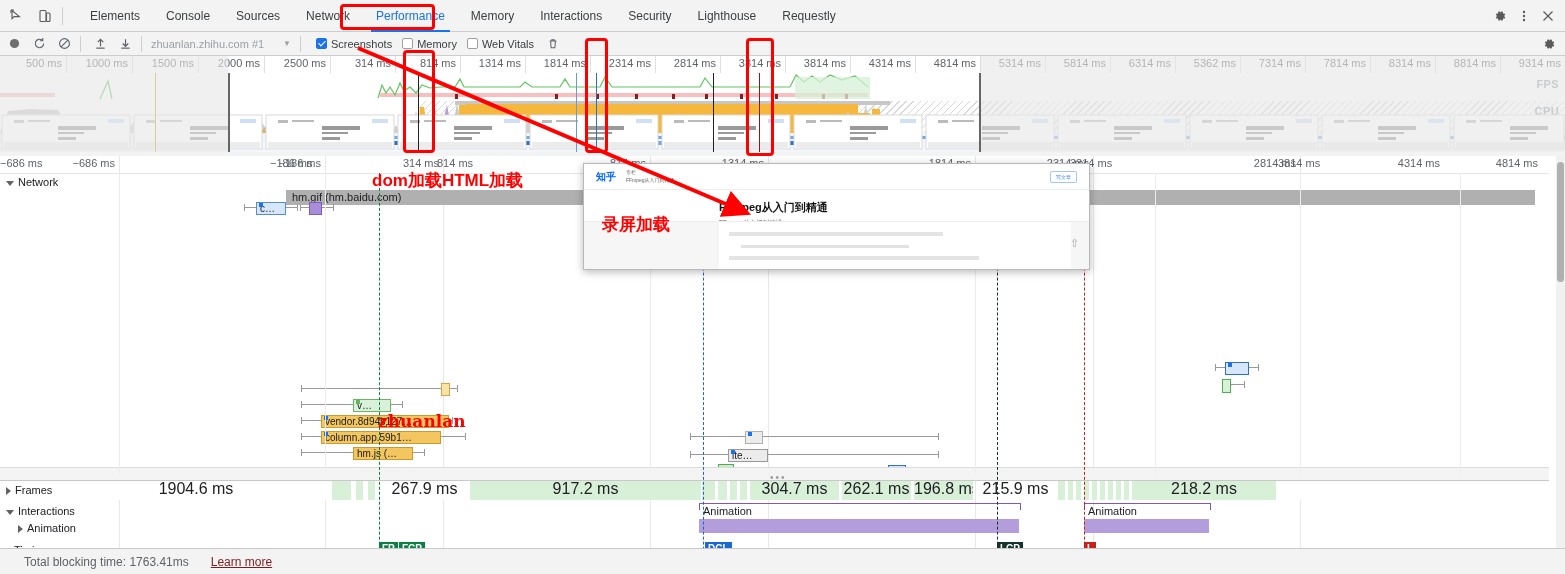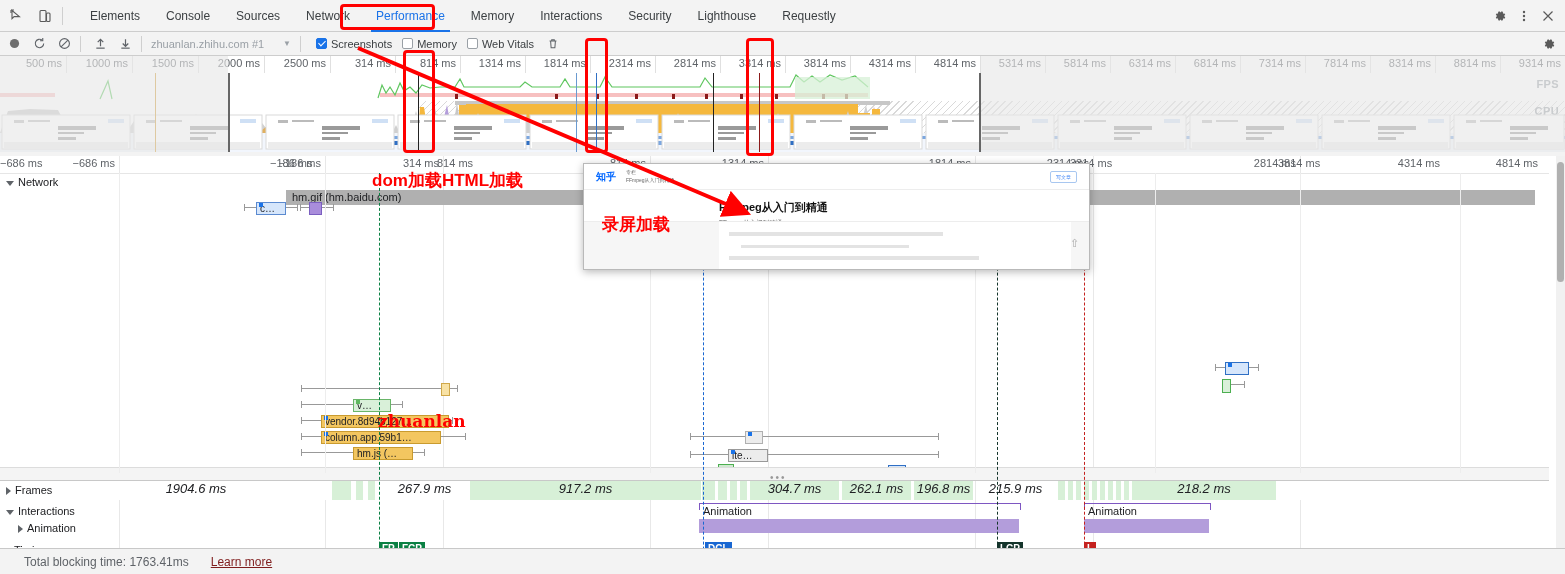--- a/index.html
+++ b/index.html
@@ -87,21 +87,21 @@
   .tri.open{border-top:5px solid #5f6368;border-left:4px solid transparent;border-right:4px solid transparent;}
   .netbar{position:absolute;height:13px;box-sizing:border-box;border:1px solid rgba(0,0,0,.25);font-size:10px;line-height:11px;overflow:hidden;white-space:nowrap;padding-left:3px;color:#202124;}
   .netwhisker{position:absolute;top:6px;height:1px;background:#999;}
   .whisk-cap{position:absolute;top:3px;width:1px;height:7px;background:#999;}
   .reqdot{position:absolute;top:1px;width:4px;height:4px;background:#1a73e8;}
 
   .bigbar{position:absolute;height:15px;background:#b0b0b0;font-size:11px;color:#202124;line-height:15px;padding-left:6px;box-sizing:border-box;white-space:nowrap;}
 
   
   .rowlabel{position:absolute;font-size:11px;color:#202124;white-space:nowrap;}
-  .frame{position:absolute;box-sizing:border-box;background:#d7f0d7;border-right:1px solid #fff;font-size:13px;color:#202124;text-align:center;line-height:15px;overflow:hidden;white-space:nowrap;font-style:italic;}
+  .frame{position:absolute;box-sizing:border-box;background:#d7f0d7;border-right:1px solid #fff;font-size:16px;color:#202124;text-align:center;line-height:15px;overflow:hidden;white-space:nowrap;}
   .animbar{position:absolute;height:14px;background:#b39ddb;}
   .animbrace{position:absolute;height:6px;border:1px solid #7e57c2;border-bottom:none;}
   .animlabel{position:absolute;font-size:11px;color:#202124;}
   .tmark{position:absolute;height:14px;font-size:10px;color:#fff;line-height:14px;padding:0 3px;box-sizing:border-box;white-space:nowrap;font-weight:bold;}
 
   
   .statusbar{
     position:absolute;left:0;top:548px;width:1565px;height:26px;
     background:#f3f3f3;border-top:1px solid #c8c8c8;
     display:flex;align-items:center;padding-left:24px;box-sizing:border-box;
@@ -303,21 +303,21 @@
       <div class="ov-tick" style="left:980px;width:65px">
           <span>5314 ms</span>
         </div>
       <div class="ov-tick" style="left:1045px;width:65px">
           <span>5814 ms</span>
         </div>
       <div class="ov-tick" style="left:1110px;width:65px">
           <span>6314 ms</span>
         </div>
       <div class="ov-tick" style="left:1175px;width:65px">
-          <span>6814 ms</span>
+          <span>5362 ms</span>
         </div>
       <div class="ov-tick" style="left:1240px;width:65px">
           <span>7314 ms</span>
         </div>
       <div class="ov-tick" style="left:1305px;width:65px">
           <span>7814 ms</span>
         </div>
       <div class="ov-tick" style="left:1370px;width:65px">
           <span>8314 ms</span>
         </div>

